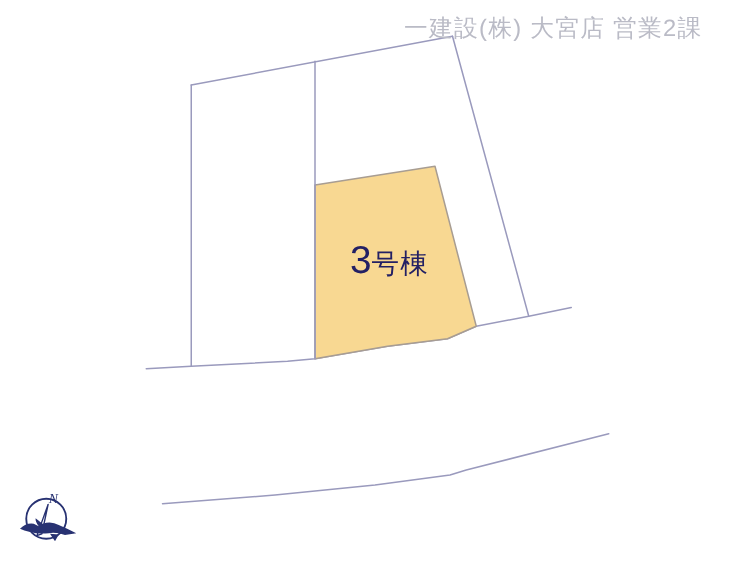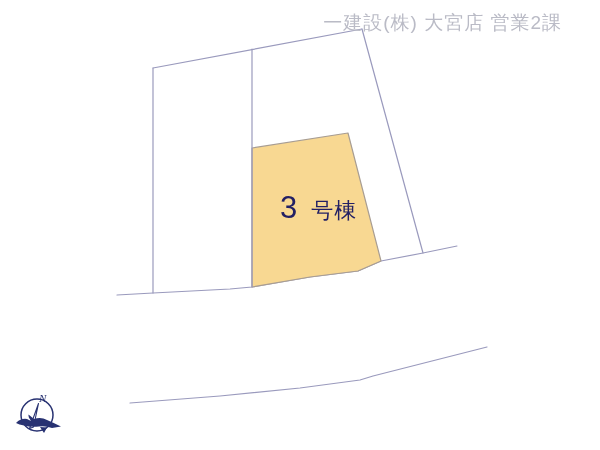--- a/index.html
+++ b/index.html
@@ -35,21 +35,21 @@
   }
   .plot-label{
     position:absolute;
     left:280px;top:192px;
     display:flex;
     align-items:baseline;
     color:#232064;
     white-space:nowrap;
   }
   .plot-label .num{font-size:31px;line-height:1;}
-  .plot-label .suffix{font-size:22px;line-height:1;letter-spacing:1px;margin-left:14px;}
+  .plot-label .suffix{font-size:22px;line-height:1;letter-spacing:1px;}
   .compass{
     position:absolute;
     left:14px;top:391px;
   }
   .compass .ring{fill:none;stroke:#283272;stroke-width:1.5;}
   .compass .needle{fill:#ffffff;stroke:#283272;stroke-width:1.1;stroke-linejoin:round;}
   .compass .bird{fill:#283272;stroke:none;}
   .compass .north{
     font-size:11px;
     font-style:italic;

